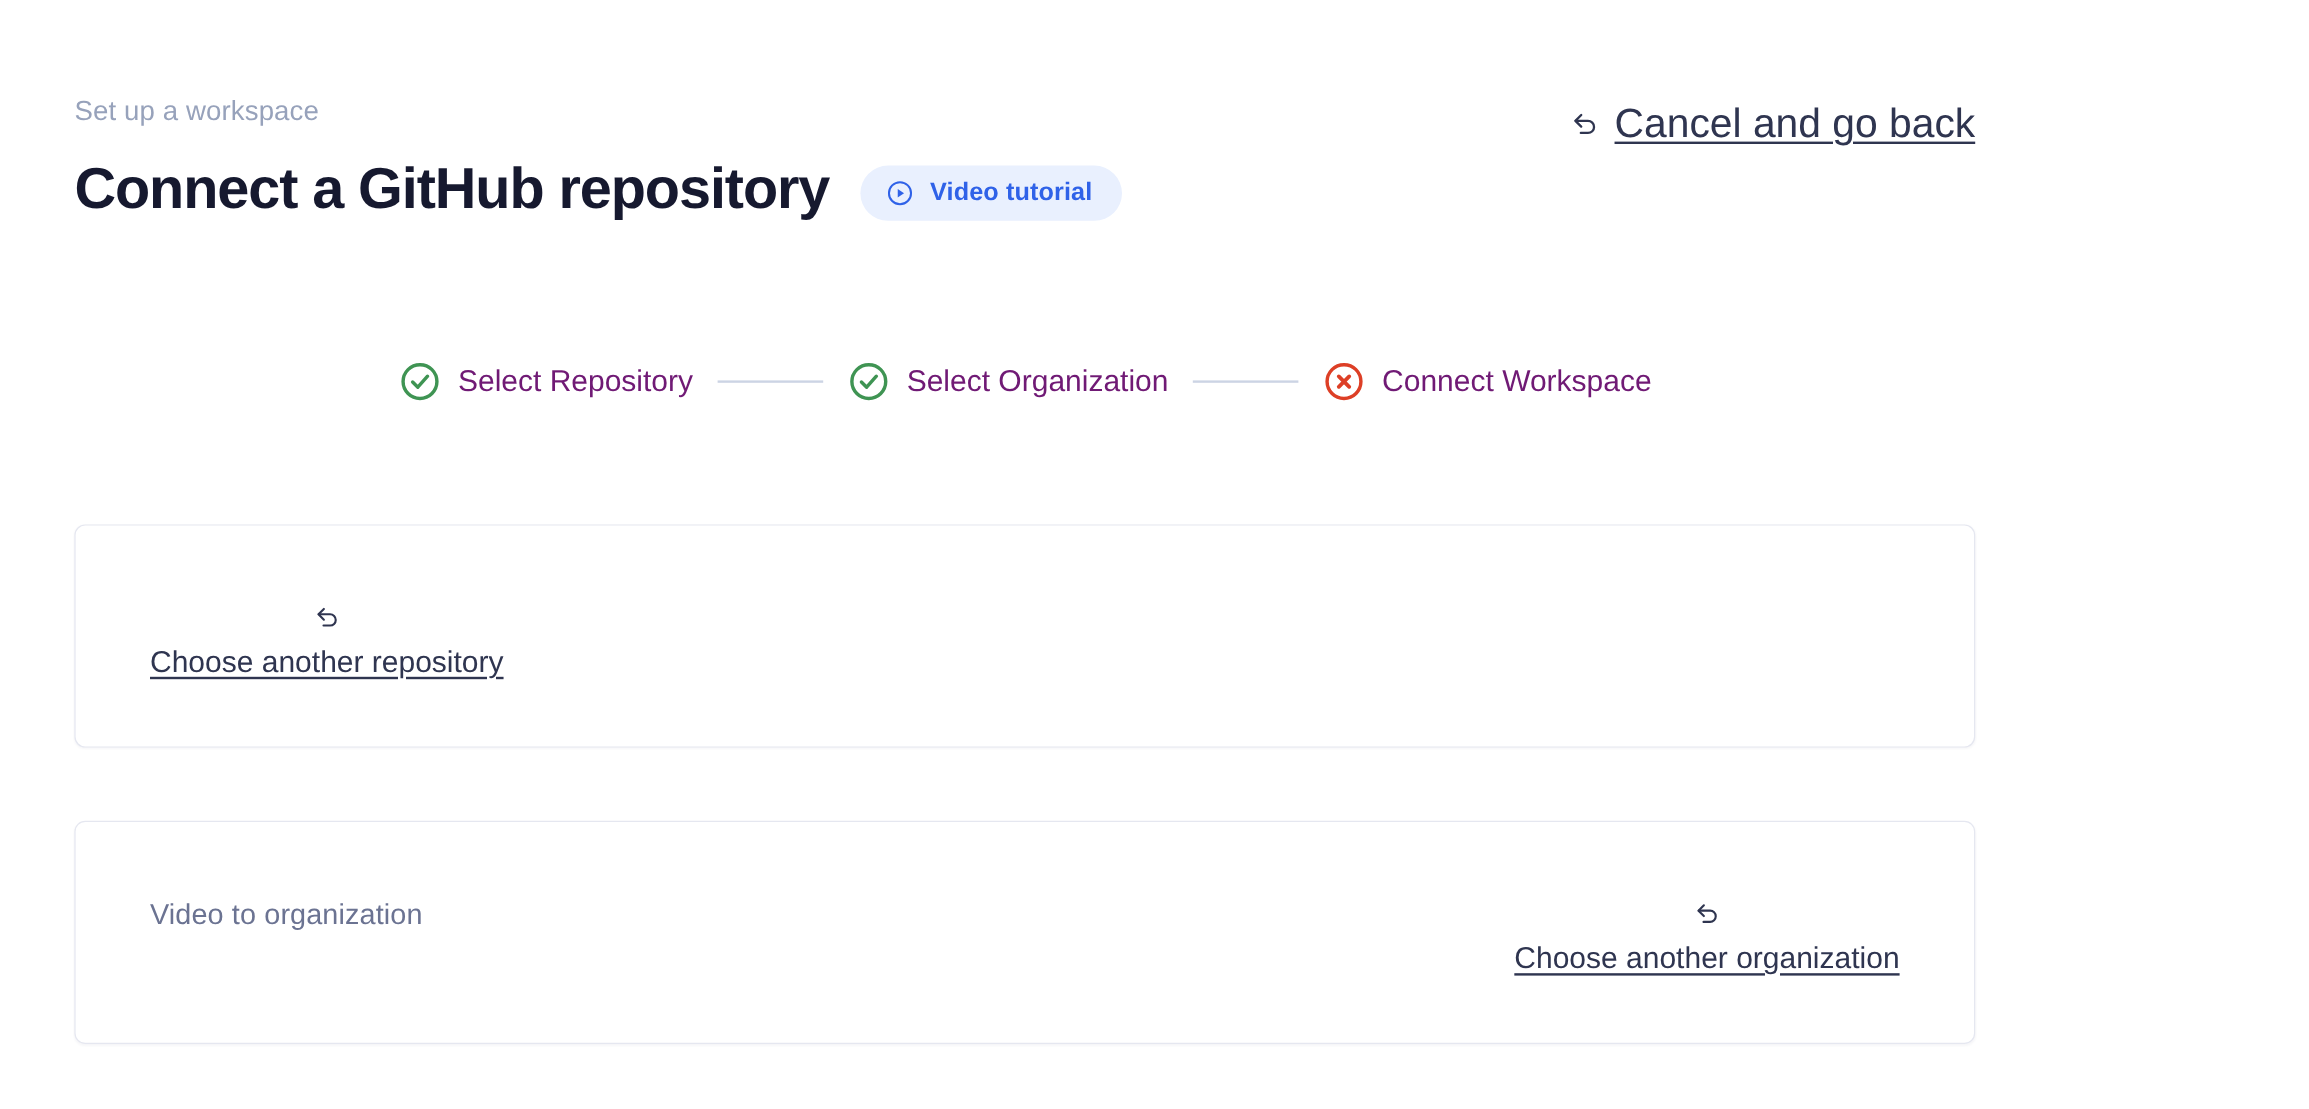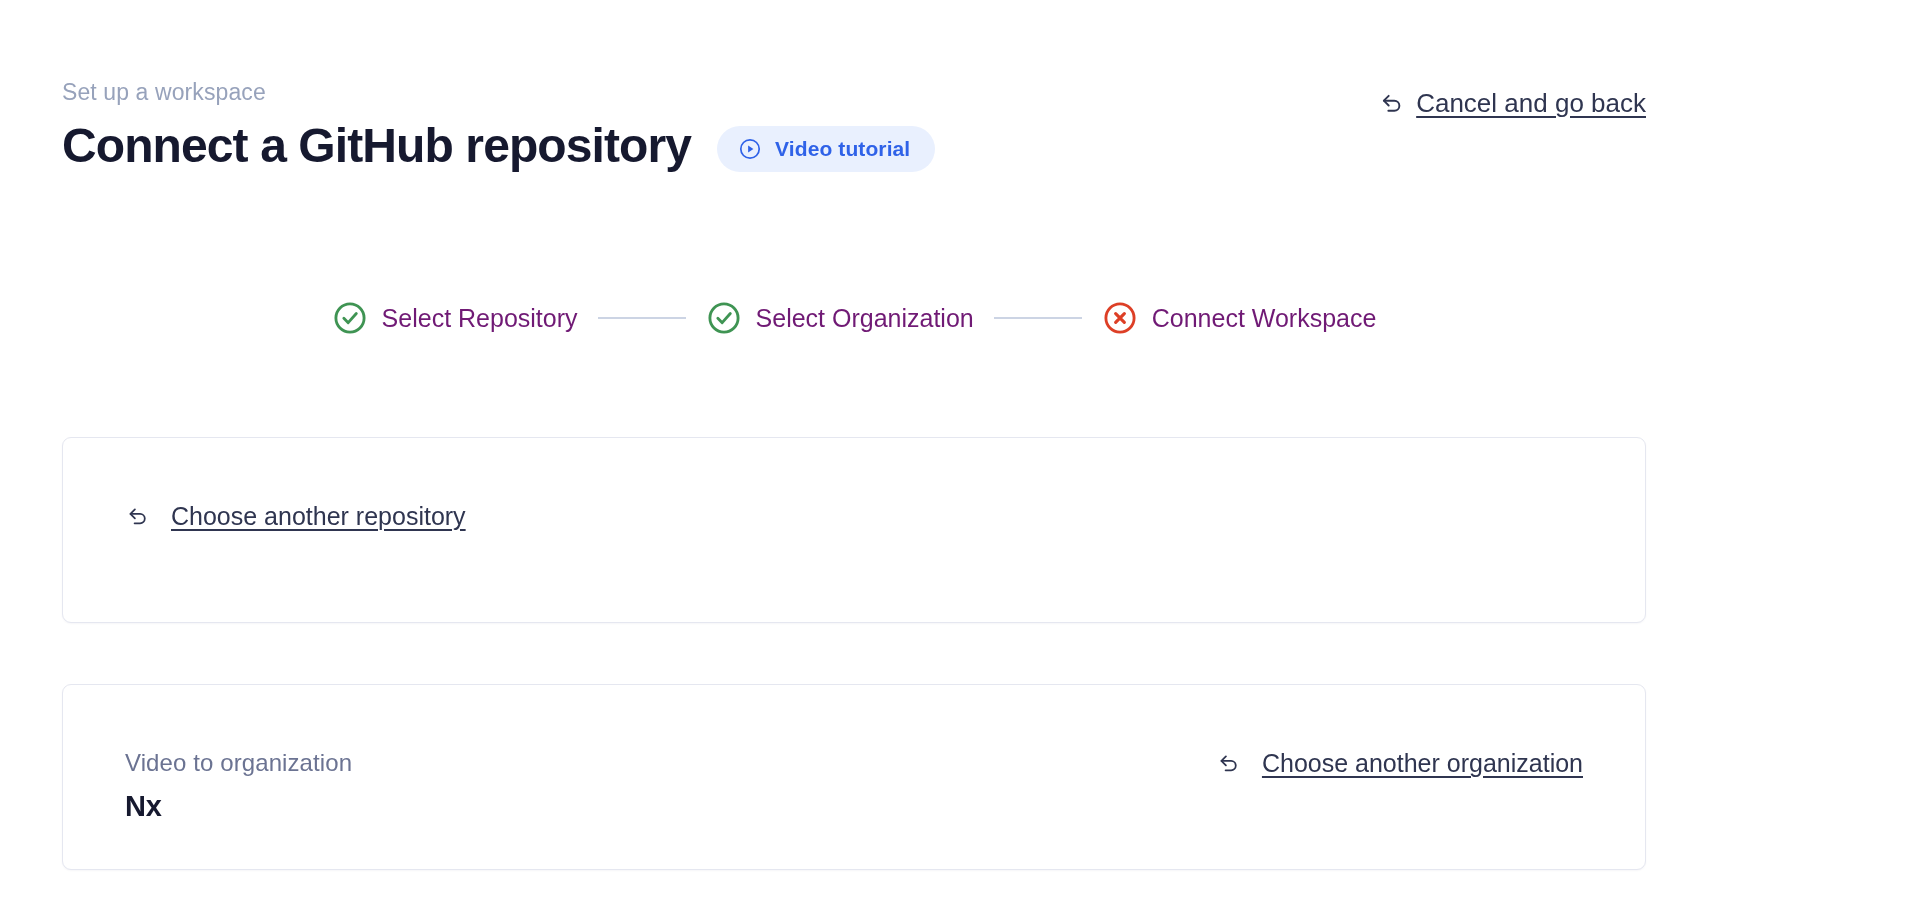--- a/index.html
+++ b/index.html
@@ -35,21 +35,21 @@
     line-height: 28px;
     color: #97a2bb;
     font-weight: 400;
     letter-spacing: 0.1px;
   }
 
   .title-row {
     display: flex;
     align-items: center;
     gap: 26px;
-    margin-top: 11px;
+    margin-top: 23px;
   }
 
   .page-title {
     font-size: 48px;
     line-height: 58px;
     font-weight: 800;
     color: #16192f;
     letter-spacing: -0.9px;
     margin: 0;
     white-space: nowrap;
@@ -85,21 +85,21 @@
     display: inline-flex;
     align-items: center;
     gap: 11px;
     text-decoration: none;
     cursor: pointer;
   }
 
   .back-icon { width: 27px; height: 27px; display: block; flex: none; }
 
   .cancel-label {
-    font-size: 26px;
+    font-size: 34px;
     line-height: 30px;
     color: #2f3550;
     text-decoration: underline;
     text-underline-offset: 4px;
     text-decoration-thickness: 1.5px;
     white-space: nowrap;
   }
 
   
   .stepper {
@@ -181,23 +181,24 @@
 
   .card-value .owner { font-weight: 500; }
   .card-value .sep { font-weight: 500; padding: 0 2px; }
   .card-value .repo { font-weight: 800; }
   .card-value .org { font-weight: 600; }
 
   .card-action {
     margin-top: 64px;
     display: inline-flex;
     align-items: center;
-    gap: 21px;
+    gap: 11px;
     text-decoration: none;
     cursor: pointer;
+    flex-direction: column;
   }
 
   .card-action-icon { width: 25px; height: 25px; display: block; flex: none; }
 
   .card-action-label {
     font-size: 25px;
     line-height: 29px;
     color: #2f3550;
     text-decoration: underline;
     text-underline-offset: 4px;
@@ -288,23 +289,20 @@
         </span>
         <span class="card-action-label">Choose another repository</span>
       </a>
     </div>
   </section>
 
   <section class="card" id="card-organization">
     <div class="card-inner">
       <div class="card-body">
         <div class="card-caption">Video to organization</div>
-        <div class="card-value">
-          <span class="org">Nx</span>
-        </div>
       </div>
 
       <a class="card-action" href="#">
         <span>
           <svg class="card-action-icon" viewBox="0 0 24 24" fill="none" aria-hidden="true">
             <path d="M9.5 5.2L5.2 9.5l4.3 4.3" stroke="#2f3550" stroke-width="1.7" stroke-linecap="round" stroke-linejoin="round"></path>
             <path d="M5.4 9.5h9.1a4.5 4.5 0 0 1 0 9H9.2" stroke="#2f3550" stroke-width="1.7" stroke-linecap="round" stroke-linejoin="round"></path>
           </svg>
         </span>
         <span class="card-action-label">Choose another organization</span>

